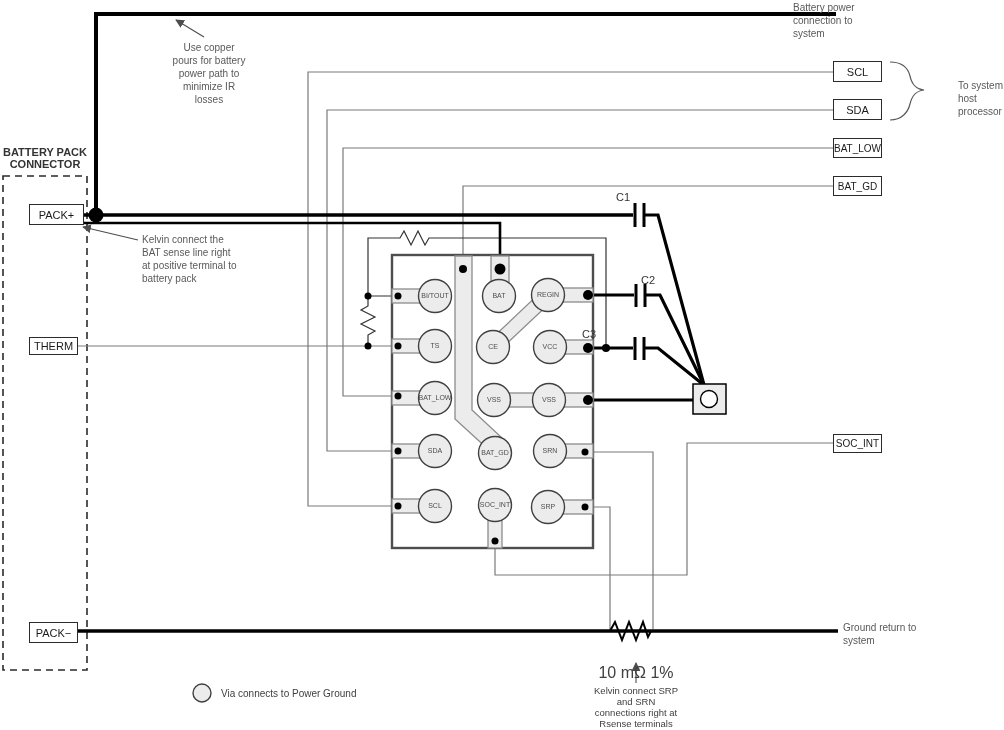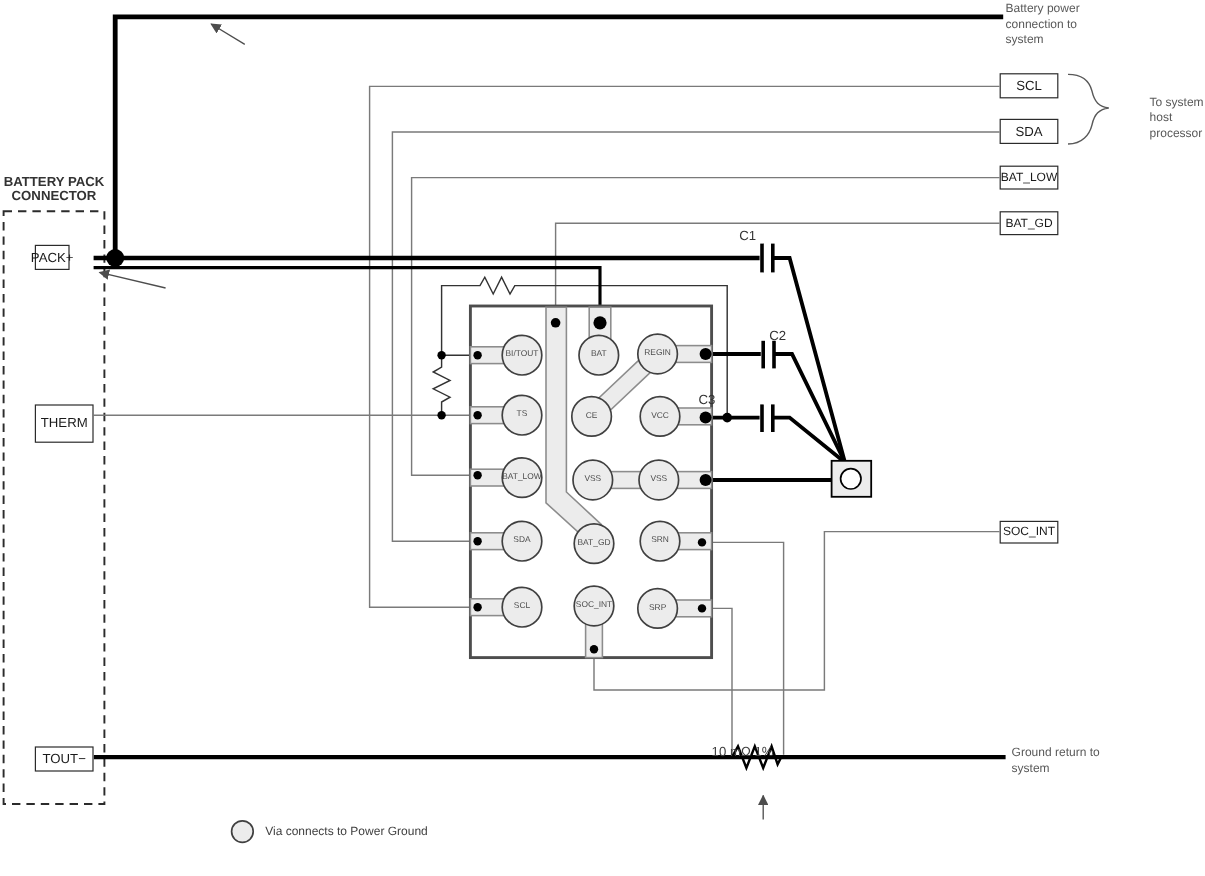--- a/index.html
+++ b/index.html
@@ -12,22 +12,22 @@
   .netbox.small{font-size:10px;}
   .ann{position:absolute;color:#595959;font-size:10px;line-height:13px;
        white-space:pre-line;}
   .ann.center{text-align:center;}
   .conn-title{position:absolute;left:0;top:146px;width:90px;text-align:center;
               font-weight:bold;font-size:11px;line-height:12px;color:#333;
               white-space:pre-line;}
   .caplbl{position:absolute;font-size:11px;color:#333;}
   .padlbl{position:absolute;width:54px;text-align:center;font-size:7px;
           color:#4d4d4d;letter-spacing:0;}
-  .rsval{position:absolute;left:593px;top:621px;width:86px;
-         font-size:11px;color:#404040;}
+  .rsval{position:absolute;left:593px;top:664px;width:86px;text-align:center;
+         font-size:16px;color:#404040;}
   .kelvin-srp{position:absolute;left:574px;top:685px;width:124px;text-align:center;
               font-size:9.5px;line-height:11px;color:#404040;white-space:pre-line;}
 </style>
 </head>
 <body>
 
 <div class="stage">
 
   <svg width="1004" height="730" viewBox="0 0 1004 730">
     <defs>
@@ -148,23 +148,23 @@
       <line x1="138" y1="240" x2="83" y2="227" marker-end="url(#arw)"></line>
       <line x1="636" y1="683" x2="636" y2="663" marker-end="url(#arw)"></line>
     </g>
 
     <path d="M890,62 C902,62 908,68 910,76 C912,85 916,89 924,90 C916,91 912,95 910,104 C908,112 902,120 890,120" stroke="#595959" stroke-width="1.2" fill="none"></path>
   </svg>
 
   <div class="conn-title">BATTERY PACK
 CONNECTOR</div>
 
-  <div class="netbox" style="left:29px;top:204px;width:29px;height:21px;">PACK+</div>
-  <div class="netbox" style="left:29px;top:337px;width:49px;height:32px;">THERM</div>
-  <div class="netbox" style="left:29px;top:622px;width:49px;height:21px;">TOUT−</div>
+  <div class="netbox" style="left:29px;top:204px;width:55px;height:21px;">PACK+</div>
+  <div class="netbox" style="left:29px;top:337px;width:49px;height:18px;">THERM</div>
+  <div class="netbox" style="left:29px;top:622px;width:49px;height:21px;">PACK−</div>
 
   <div class="netbox" style="left:833px;top:61px;width:49px;height:21px;">SCL</div>
   <div class="netbox" style="left:833px;top:99px;width:49px;height:21px;">SDA</div>
   <div class="netbox small" style="left:833px;top:138px;width:49px;height:20px;">BAT_LOW</div>
   <div class="netbox small" style="left:833px;top:176px;width:49px;height:20px;">BAT_GD</div>
   <div class="netbox small" style="left:833px;top:434px;width:49px;height:19px;">SOC_INT</div>
 
   <div class="caplbl" style="left:616px;top:191px;">C1</div>
   <div class="caplbl" style="left:641px;top:274px;">C2</div>
   <div class="caplbl" style="left:582px;top:328px;">C3</div>
@@ -178,23 +178,36 @@
   <div class="padlbl" style="left:467px;top:396px;">VSS</div>
   <div class="padlbl" style="left:522px;top:396px;">VSS</div>
   <div class="padlbl" style="left:408px;top:394px;">BAT_LOW</div>
   <div class="padlbl" style="left:408px;top:447px;">SDA</div>
   <div class="padlbl" style="left:468px;top:449px;">BAT_GD</div>
   <div class="padlbl" style="left:523px;top:447px;">SRN</div>
   <div class="padlbl" style="left:408px;top:502px;">SCL</div>
   <div class="padlbl" style="left:468px;top:501px;">SOC_INT</div>
   <div class="padlbl" style="left:521px;top:503px;">SRP</div>
 
-  <div class="ann" style="left:838px;top:1px;">Battery power
+  <div class="ann" style="left:793px;top:1px;">Battery power
 connection to
 system</div>
+  <div class="ann center" style="left:158px;top:41px;width:102px;">Use copper
+pours for battery
+power path to
+minimize IR
+losses</div>
+  <div class="ann" style="left:142px;top:233px;">Kelvin connect the
+BAT sense line right
+at positive terminal to
+battery pack</div>
   <div class="ann" style="left:958px;top:79px;">To system host
 processor</div>
   <div class="ann" style="left:843px;top:621px;">Ground return to
 system</div>
   <div class="rsval">10 mΩ 1%</div>
+  <div class="kelvin-srp">Kelvin connect SRP
+and SRN
+connections right at
+Rsense terminals</div>
   <div class="ann" style="left:221px;top:687px;color:#404040;">Via connects to Power Ground</div>
 
 </div>
 
 </body></html>

